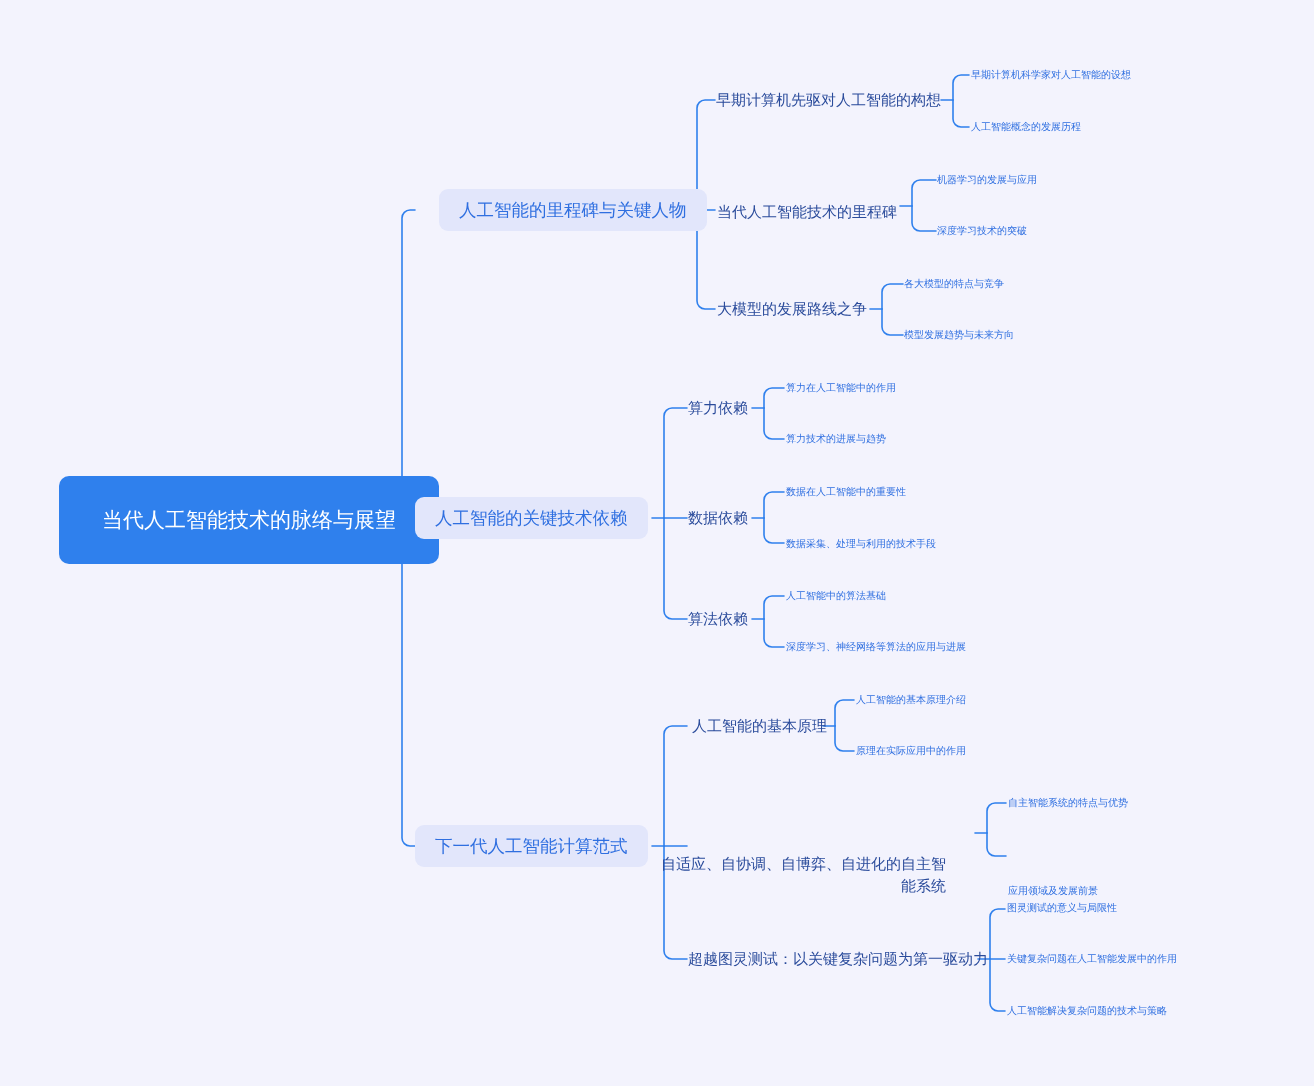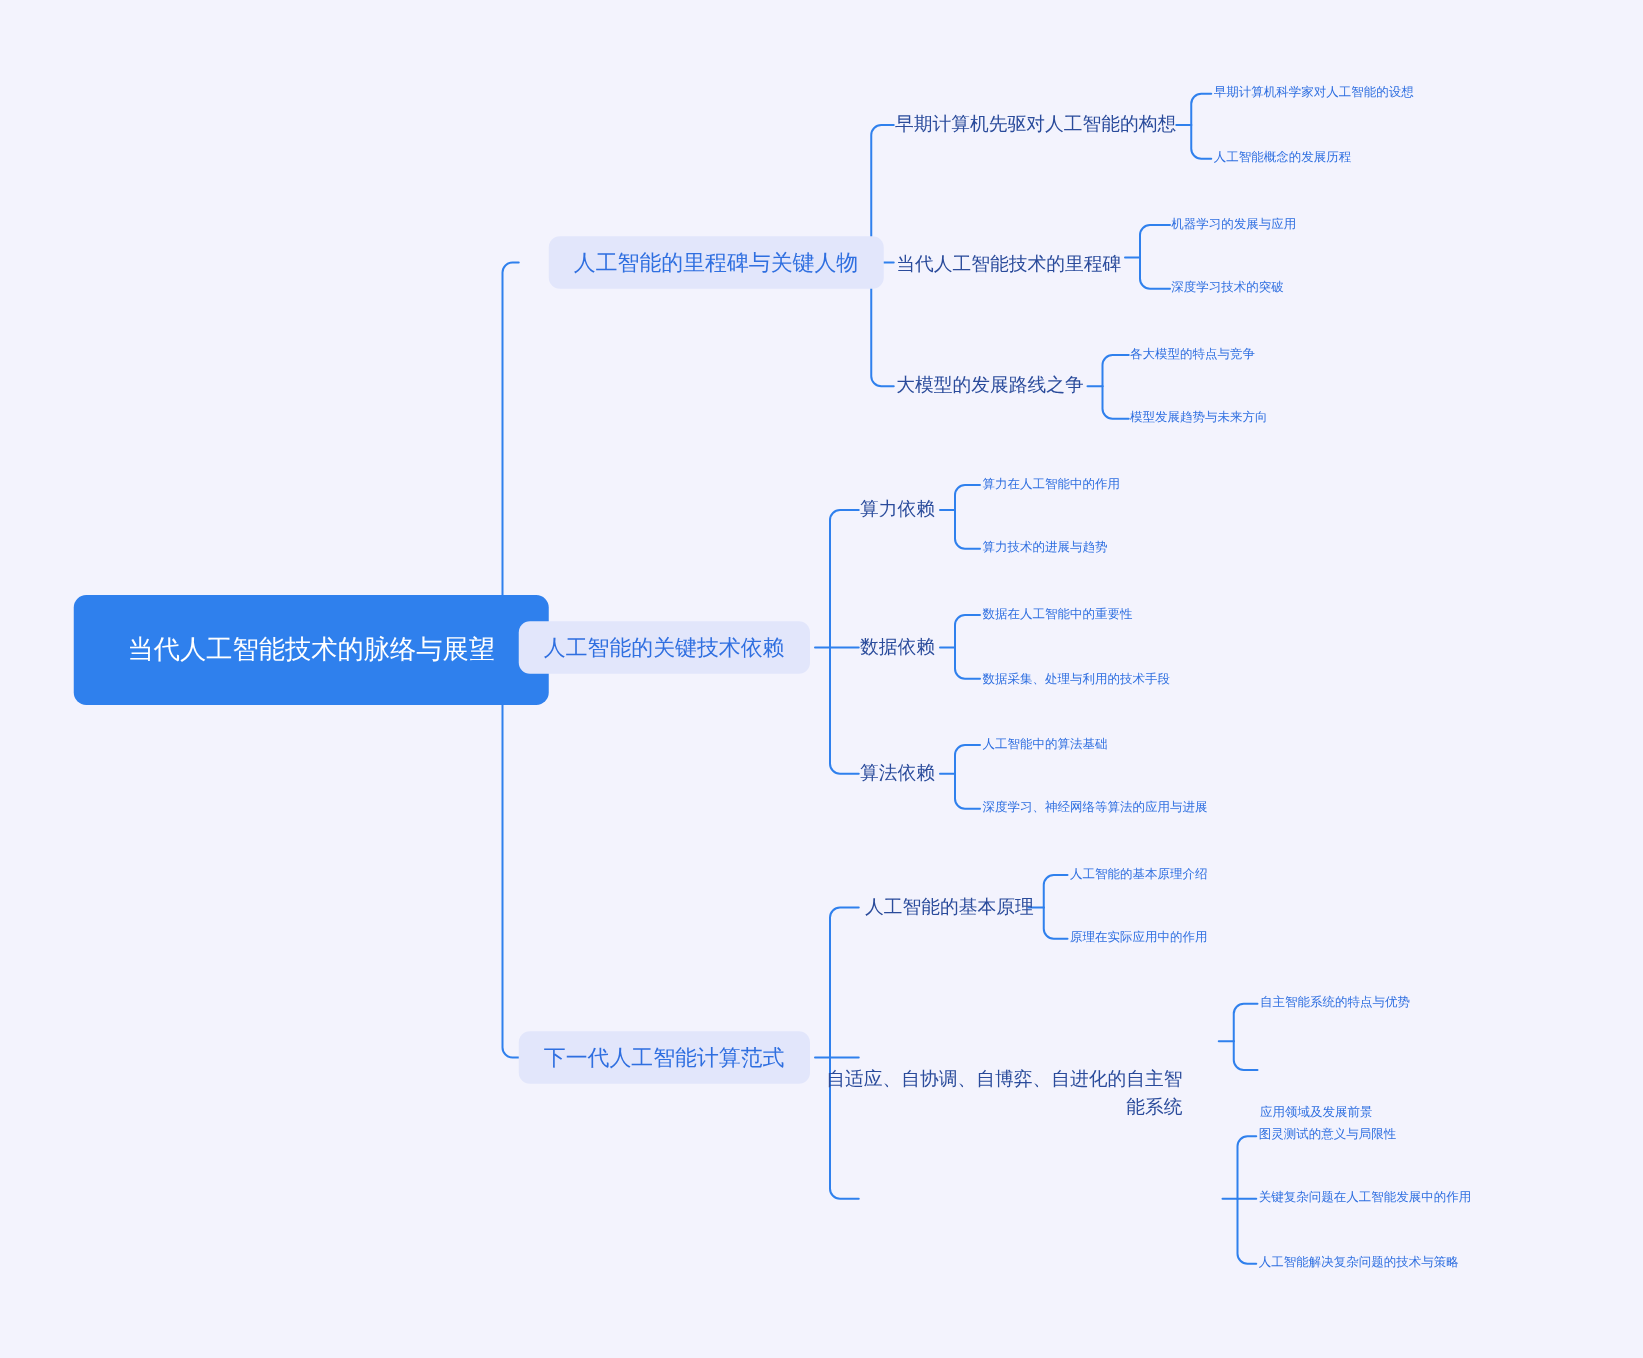--- a/index.html
+++ b/index.html
@@ -230,20 +230,23 @@
   <div class="node lvl3" style="left:656px; top:809px; width:290px; display:block;text-align:right;">
     <span class="txt">自适应、自协调、自博弈、自进化的自主智能系统</span>
   </div>
   <div class="node lvl4" style="left:1008px; top:792px;">
     <span class="txt">自主智能系统的特点与优势</span>
   </div>
   <div class="node lvl4" style="left:1008px; top:844px;margin-top:36px;">
     <span class="txt">应用领域及发展前景</span>
   </div>
 
+  <div class="node lvl3" style="left:688px; top:948px;">
+    <span class="txt">超越图灵测试：以关键复杂问题为第一驱动力</span>
+  </div>
   <div class="node lvl4" style="left:1007px; top:897px;">
     <span class="txt">图灵测试的意义与局限性</span>
   </div>
   <div class="node lvl4" style="left:1007px; top:948px;">
     <span class="txt">关键复杂问题在人工智能发展中的作用</span>
   </div>
   <div class="node lvl4" style="left:1007px; top:1000px;">
     <span class="txt">人工智能解决复杂问题的技术与策略</span>
   </div>
 

